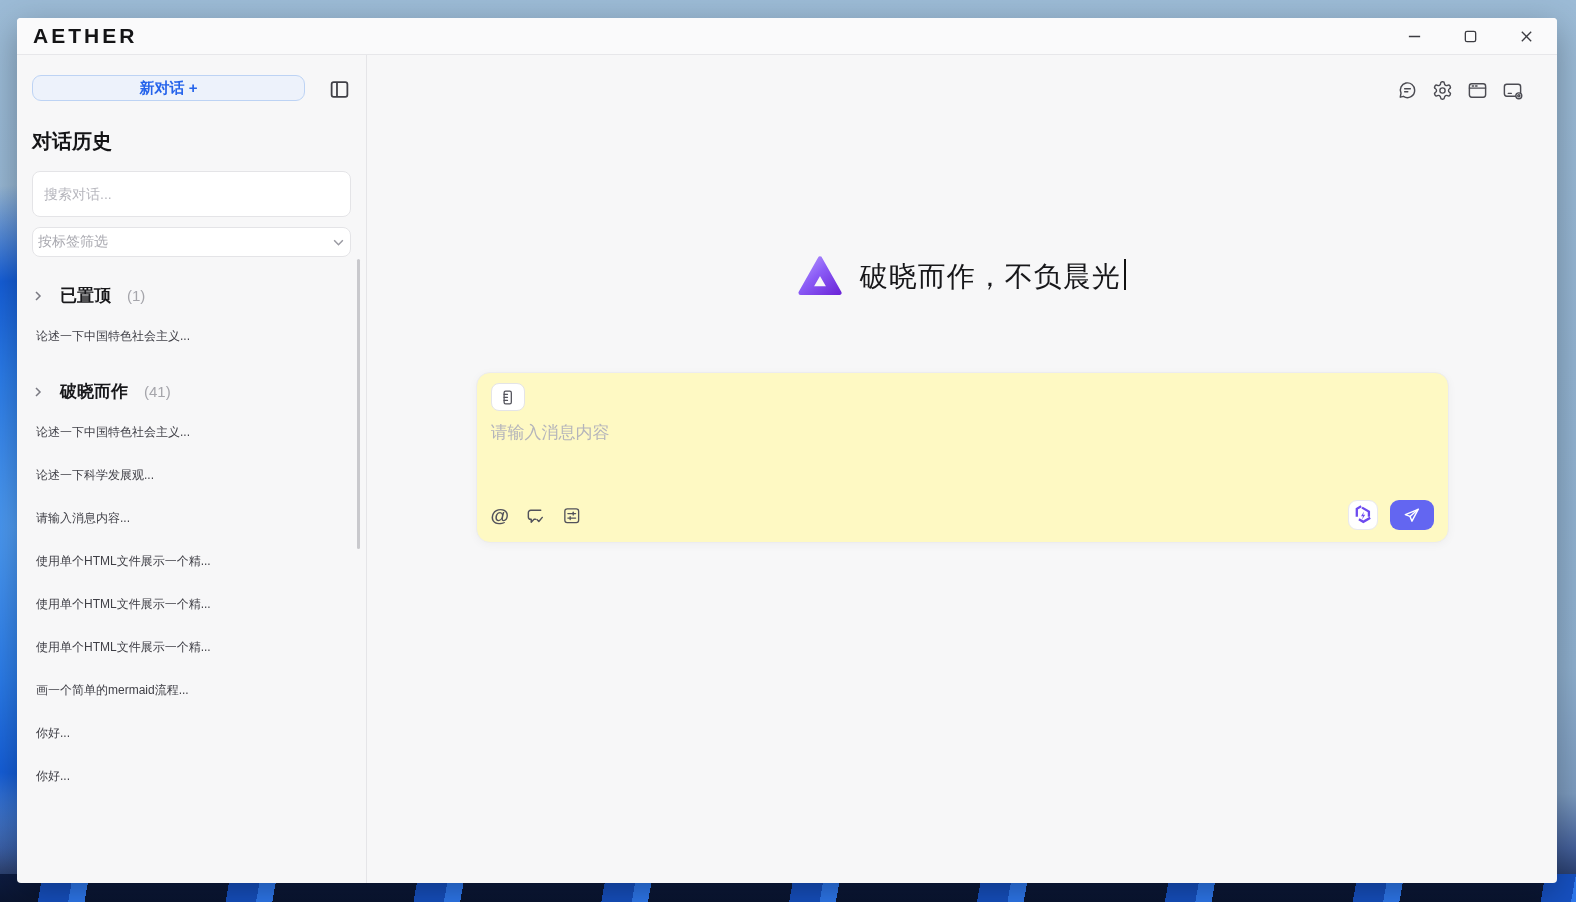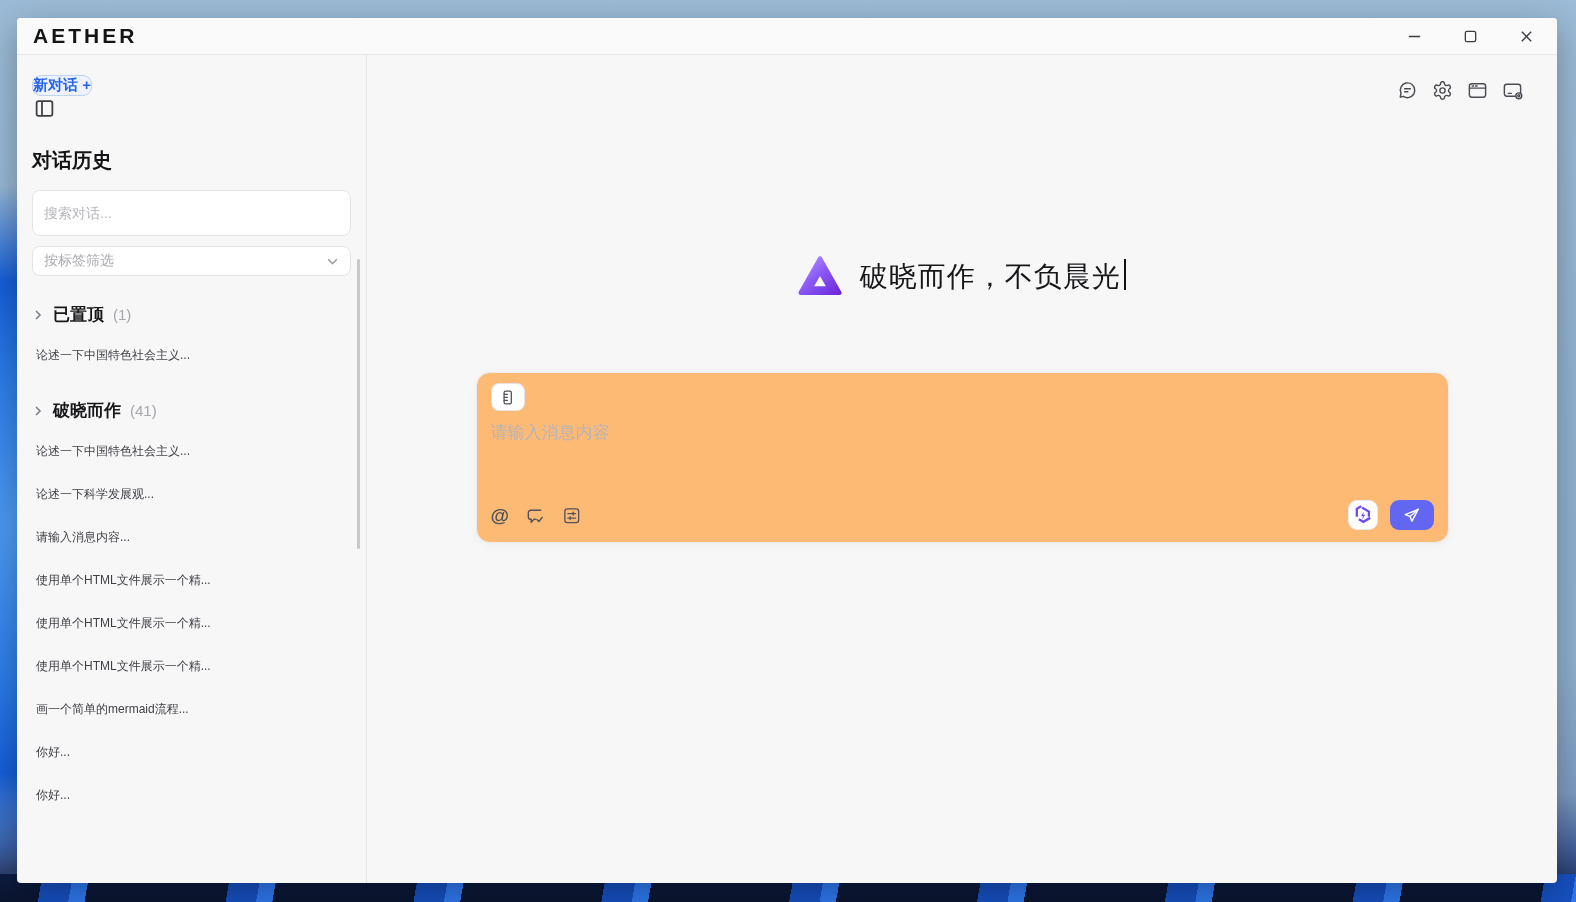--- a/index.html
+++ b/index.html
@@ -26,56 +26,56 @@
   .app-title { font-size:21px; font-weight:700; letter-spacing:3px; color:#141416; }
   .win-controls { margin-left:auto; display:flex; gap:26px; }
   .win-btn { width:30px; height:26px; border:none; background:transparent; cursor:pointer;
     display:flex; align-items:center; justify-content:center; color:#3c3c42; }
 
   .body-row { flex:1; display:flex; min-height:0; }
 
   
   .sidebar { width:350px; flex:0 0 350px; border-right:1px solid #e5e5e8;
     padding:20px 15px 0; position:relative; overflow:hidden; }
-  .sidebar-top { display:flex; align-items:flex-start;flex-direction:column; }
+  .sidebar-top { display:flex; align-items:flex-end; }
   .new-chat-btn { flex:1; height:26px; margin-right:22px; border-radius:9px;
     background:#edf2fb; border:1px solid #bdd3f4; color:var(--accent-blue);
     font-size:15px; font-weight:700; cursor:pointer; font-family:inherit; }
   .collapse-btn { width:24px; height:24px; border:none; background:transparent; cursor:pointer;
     color:#3f3f46; display:flex; align-items:center; justify-content:center; }
   .history-title { font-size:20px; font-weight:700; color:#141416; margin:27px 0 16px; }
   .search-input { width:100%; height:46px; border:1px solid #e4e4e7; border-radius:8px;
     background:#fff; padding:0 11px; font-size:14px; color:#333; font-family:inherit; outline:none; }
   .search-input::placeholder { color:#b6b6bd; }
   .tag-filter { margin-top:10px; height:30px; border:1px solid #e4e4e7; border-radius:8px;
     background:#fff; display:flex; align-items:center; justify-content:space-between;
-    padding:0 11px; color:#a9a9b0; font-size:14px; cursor:pointer; }
+    padding:0 5px; color:#a9a9b0; font-size:14px; cursor:pointer; }
   .conv-list { margin-top:27px; }
   .group + .group { margin-top:31px; }
-  .group-header { display:flex; align-items:center; gap:9px; margin-bottom:17px; cursor:pointer; }
+  .group-header { display:flex; align-items:center; gap:16px; margin-bottom:17px; cursor:pointer; }
   .group-header .chev { color:#7a7a82; display:flex; }
   .group-label { font-size:17px; font-weight:700; color:#18181b; }
   .group-count { font-size:15px; color:#a5a5ab; }
   .conv-item { max-width:230px; font-size:12px; line-height:25px; color:#3f3f46;
     margin:0 0 18px 4px; cursor:pointer; }
   .scrollbar-thumb { position:absolute; right:6px; top:204px; width:3px; height:290px;
     background:#c9c9cd; border-radius:2px; cursor:pointer; }
 
   
   .main { flex:1; position:relative; display:flex; flex-direction:column; align-items:center; }
   .main-toolbar { position:absolute; top:24px; right:34px; display:flex; gap:13px; }
   .tool-btn { width:22px; height:22px; border:none; background:transparent; cursor:pointer;
     color:#4b4b52; display:flex; align-items:center; justify-content:center; }
 
   .hero { margin-top:200px; display:flex; align-items:center; gap:18px; }
   .hero-title { font-size:28px; font-weight:400; color:#17171a; letter-spacing:1px; }
   .caret { display:inline-block; width:2.5px; height:31px; background:#111;
     margin-left:3px; vertical-align:-4px; }
 
-  .composer { margin-top:73px; width:973px; height:171px; background:#fdba74;
+  .composer { margin-top:73px; width:973px; height:171px; background:#fef9c3;
     border:1px solid #ececf0; border-radius:14px; box-shadow:0 2px 10px rgba(0,0,0,.04);
     padding:10px 14px 12px; display:flex; flex-direction:column; }
   .tpl-btn { width:34px; height:28px; border:1px solid #e4e4e7; border-radius:8px;
     background:#fff; cursor:pointer; color:#52525b;
     display:flex; align-items:center; justify-content:center; }
   .msg-input { flex:1; margin-top:10px; border:none; outline:none; resize:none;
     background:transparent; font-size:17px; color:#333; font-family:inherit; }
   .msg-input::placeholder { color:#b4b4bb; }
   .composer-bar { display:flex; align-items:center; justify-content:space-between; }
   .bar-left { display:flex; align-items:center; gap:16px; }

